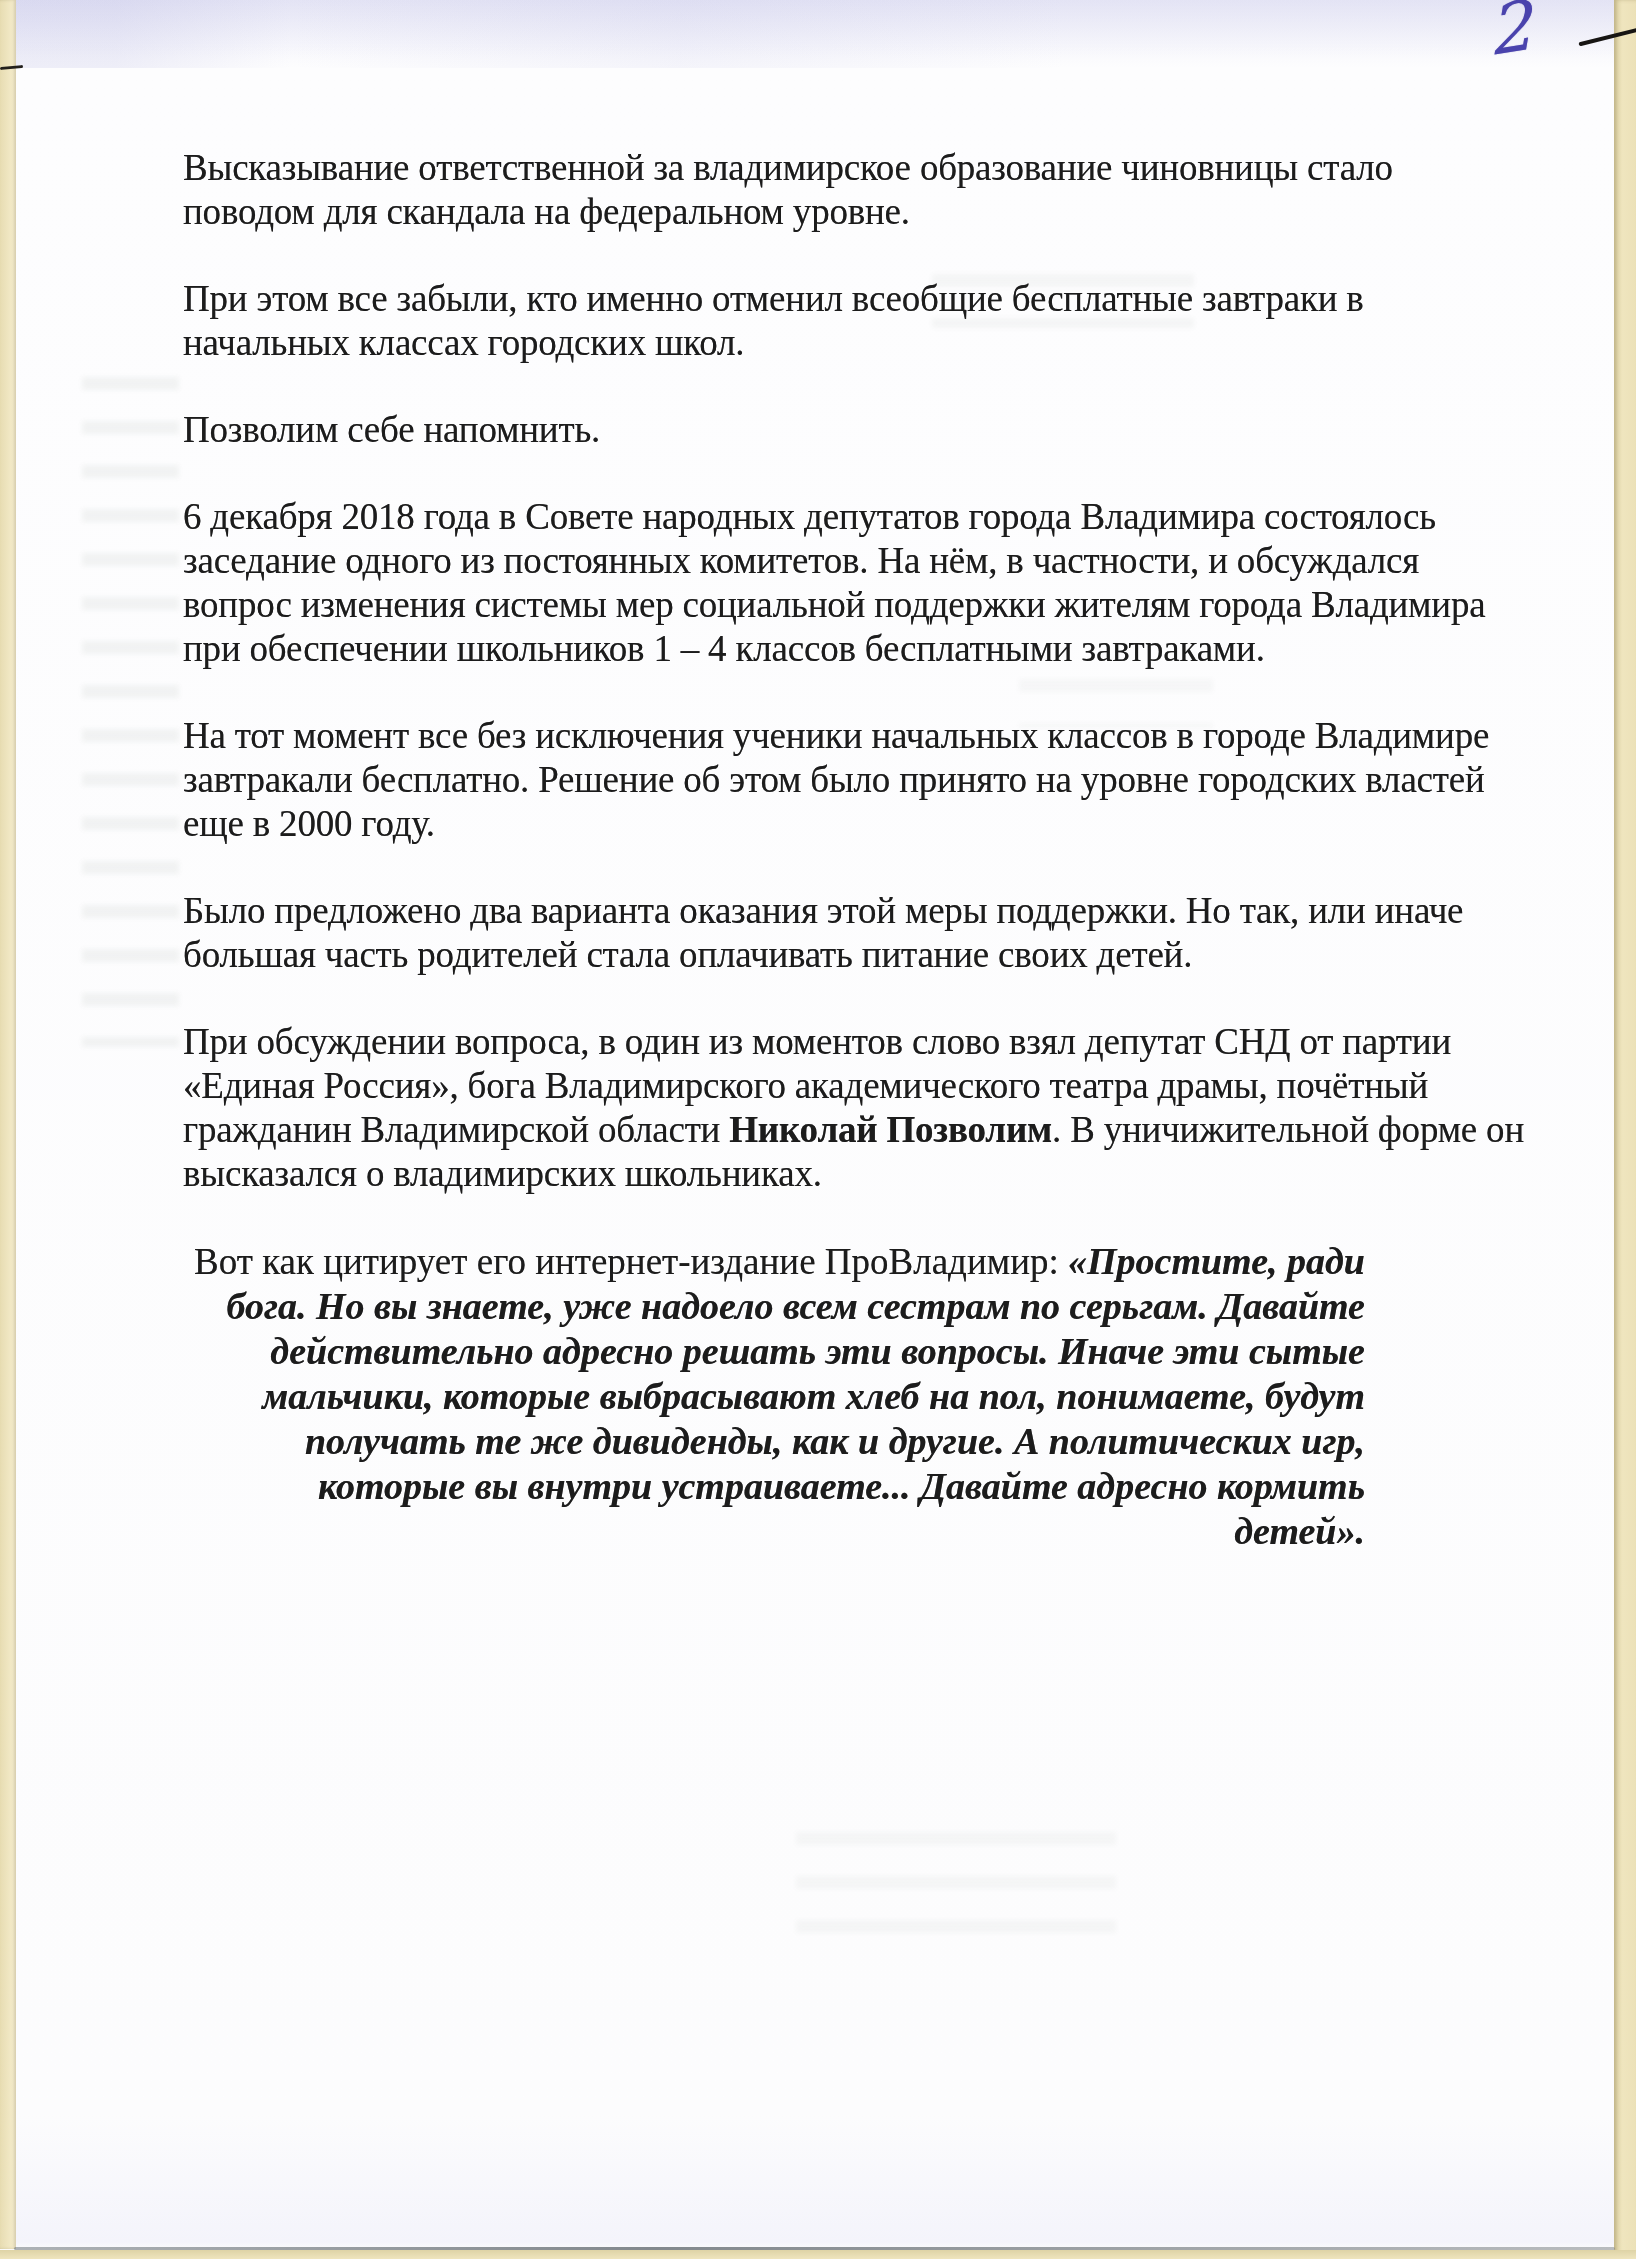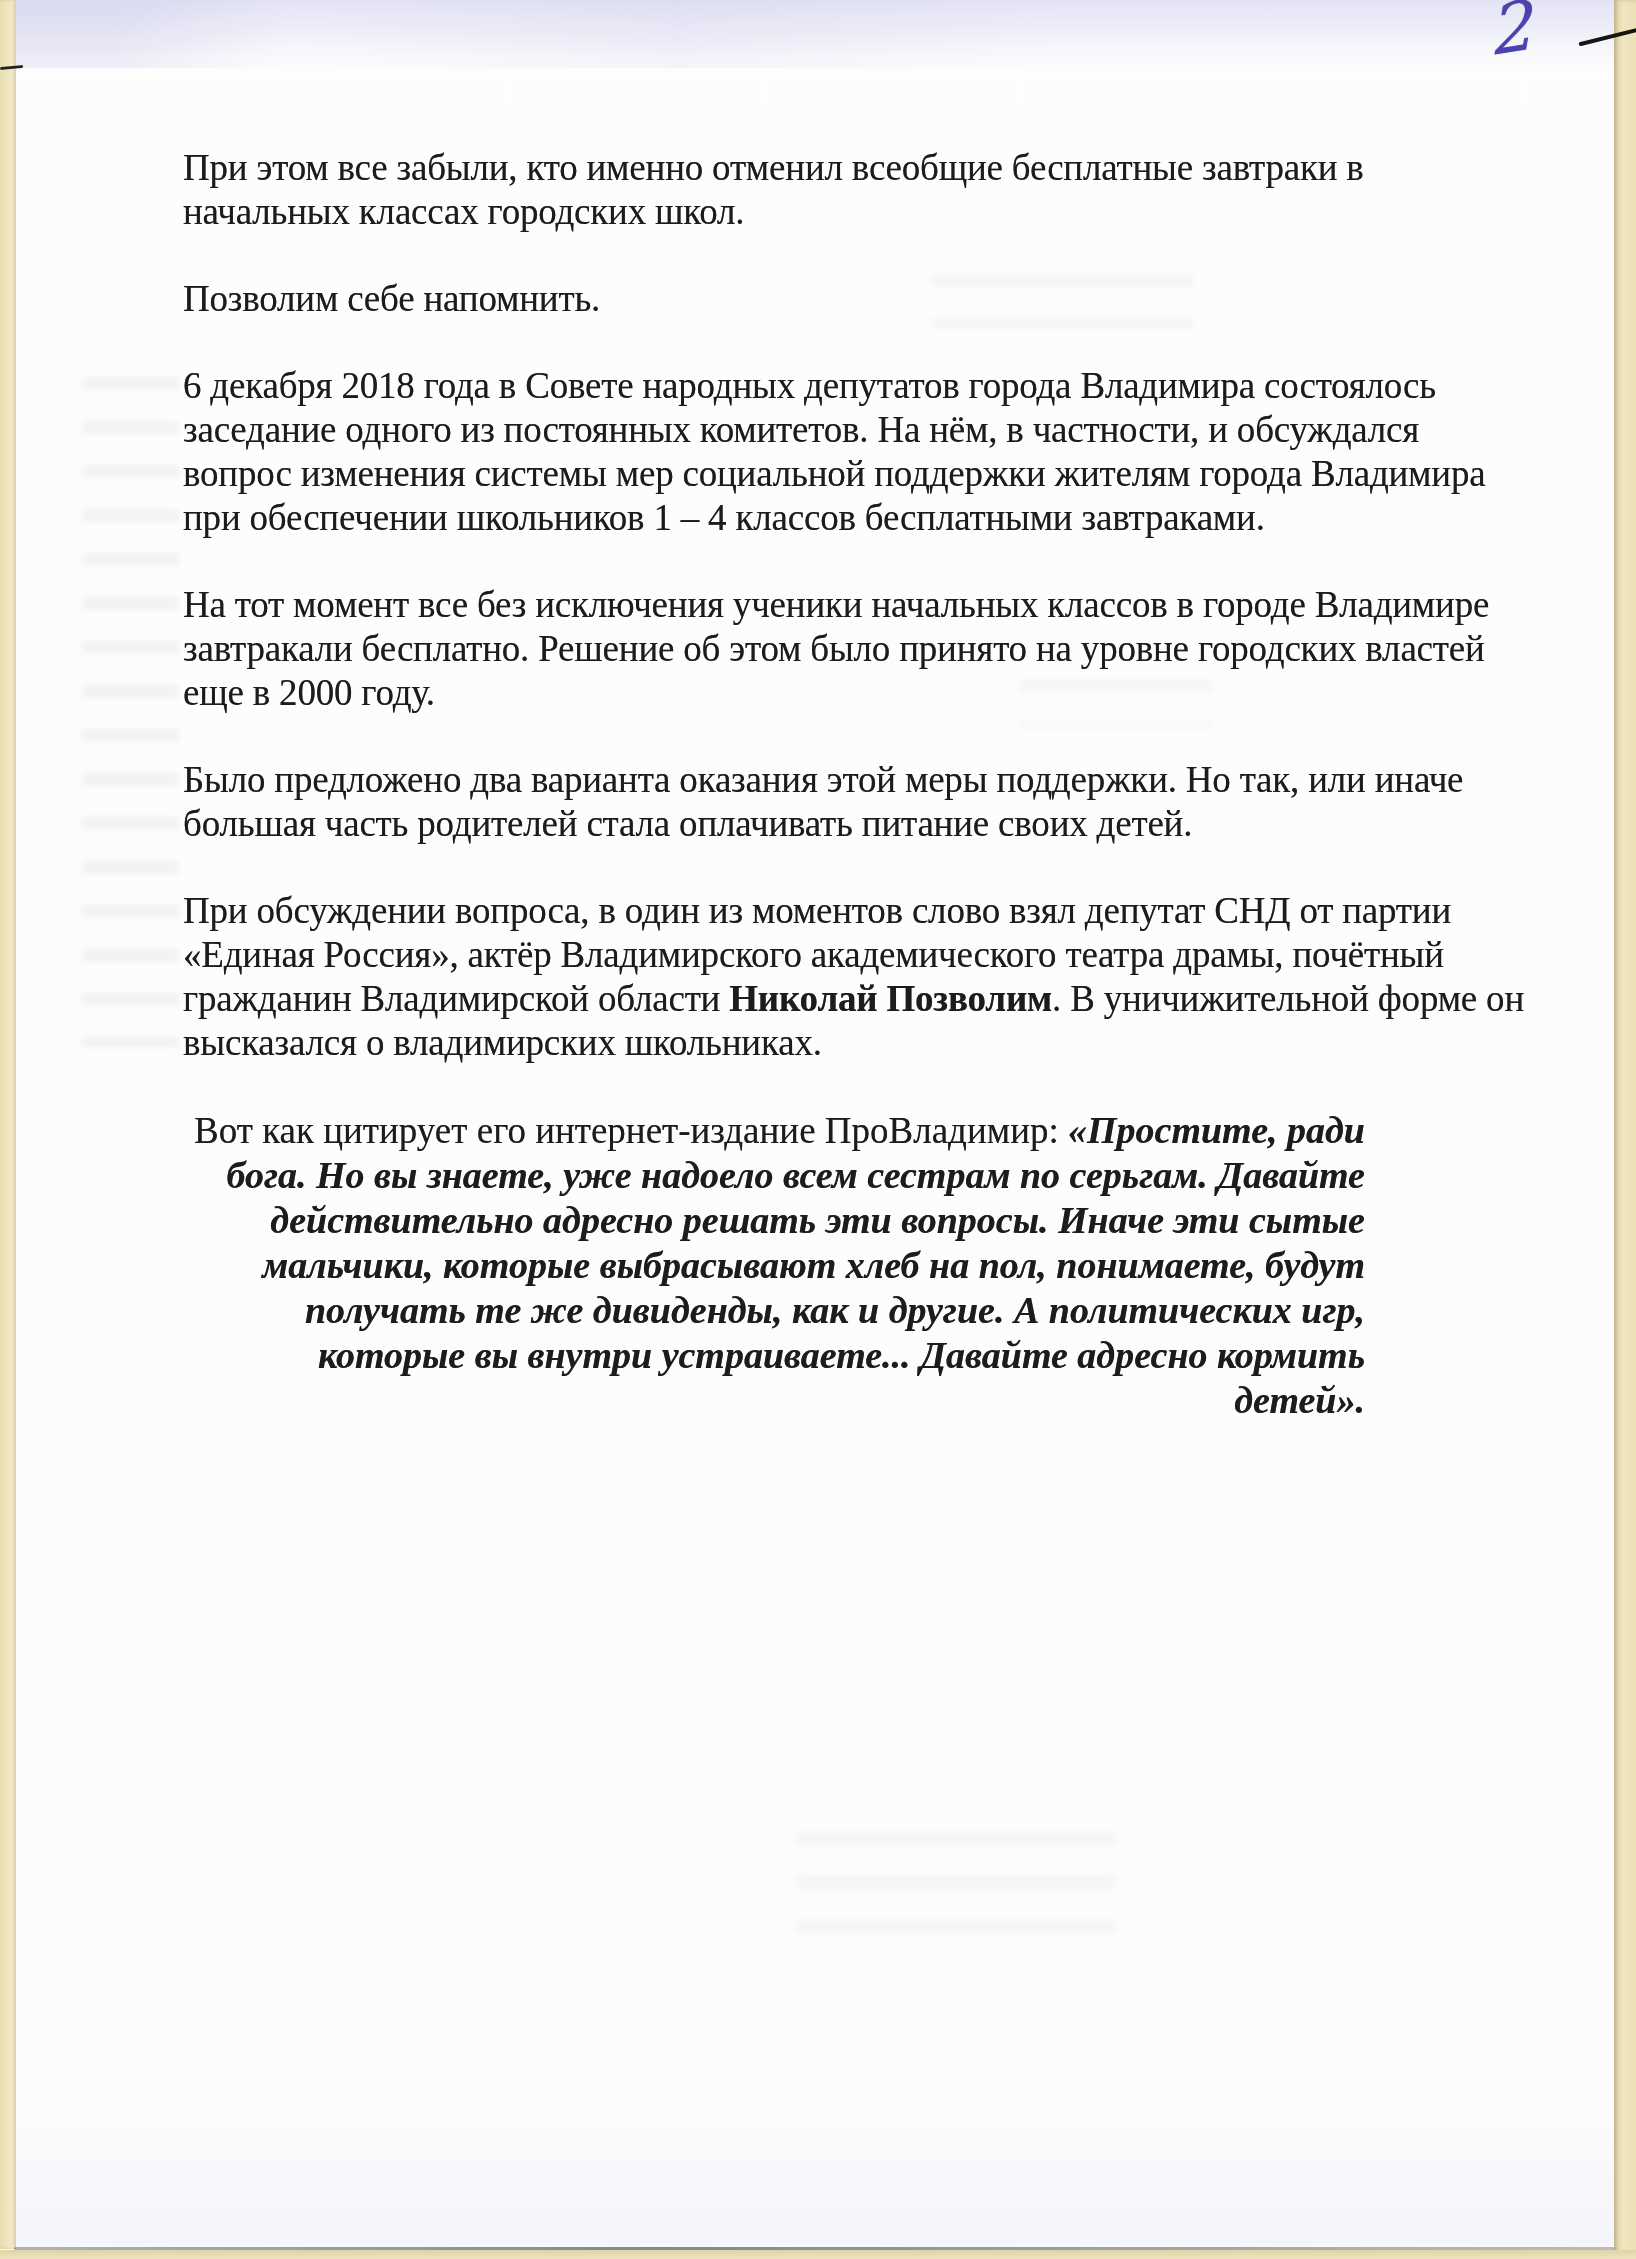--- a/index.html
+++ b/index.html
@@ -89,26 +89,27 @@
   <div class="top-streaks"></div>
 
   <div class="smudge smudge-a"></div>
   <div class="smudge smudge-b"></div>
   <div class="smudge smudge-c"></div>
   <div class="smudge smudge-d"></div>
 
   <div class="page-number">2</div>
 
   <div class="text-block" id="text-block">
+      <p><span class="r-n">Высказывание ответственной за владимирское образование чиновницы стало поводом для скандала на федеральном уровне.</span></p>
       <p><span class="r-n">При этом все забыли, кто именно отменил всеобщие бесплатные завтраки в начальных классах городских школ.</span></p>
       <p><span class="r-n">Позволим себе напомнить.</span></p>
       <p><span class="r-n">6 декабря 2018 года в Совете народных депутатов города Владимира состоялось заседание одного из постоянных комитетов. На нём, в частности, и обсуждался вопрос изменения системы мер социальной поддержки жителям города Владимира при обеспечении школьников 1 – 4 классов бесплатными завтраками.</span></p>
       <p><span class="r-n">На тот момент все без исключения ученики начальных классов в городе Владимире завтракали бесплатно. Решение об этом было принято на уровне городских властей еще в 2000 году.</span></p>
       <p><span class="r-n">Было предложено два варианта оказания этой меры поддержки. Но так, или иначе большая часть родителей стала оплачивать питание своих детей.</span></p>
-      <p><span class="r-n">При обсуждении вопроса, в один из моментов слово взял депутат СНД от партии «Единая Россия», актёр Владимирского академического театра драмы, почётный гражданин Владимирской области </span><span class="r-b">Николай Позволим</span><span class="r-n">. В уничижительной форме он высказался о владимирских школьниках.</span></p>
+      <p><span class="r-n">При обсуждении вопроса, в один из моментов слово взял депутат СНД от партии «Единая Россия», бога Владимирского академического театра драмы, почётный гражданин Владимирской области </span><span class="r-b">Николай Позволим</span><span class="r-n">. В уничижительной форме он высказался о владимирских школьниках.</span></p>
       <p class="quote"><span class="r-n">Вот как цитирует его интернет-издание ПроВладимир: </span><span class="r-bi">«Простите, ради бога. Но вы знаете, уже надоело всем сестрам по серьгам. Давайте действительно адресно решать эти вопросы. Иначе эти сытые мальчики, которые выбрасывают хлеб на пол, понимаете, будут получать те же дивиденды, как и другие. А политических игр, которые вы внутри устраиваете... Давайте адресно кормить детей».</span></p>
     </div>
 
   <div class="edge edge-left"></div>
   <div class="edge edge-right"></div>
   <div class="edge edge-bottom"></div>
   <div class="bottom-scanline"></div>
   <div class="left-tick"></div>
   <div class="corner-line"></div>
 

